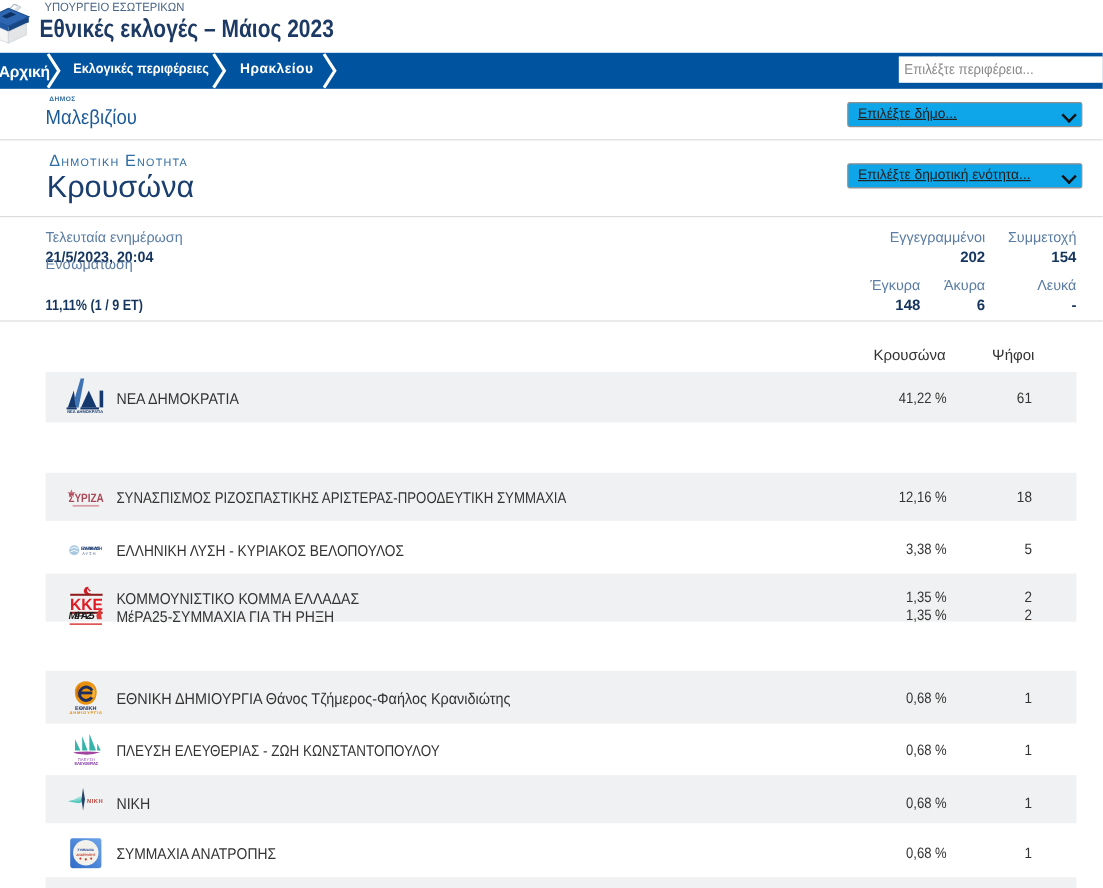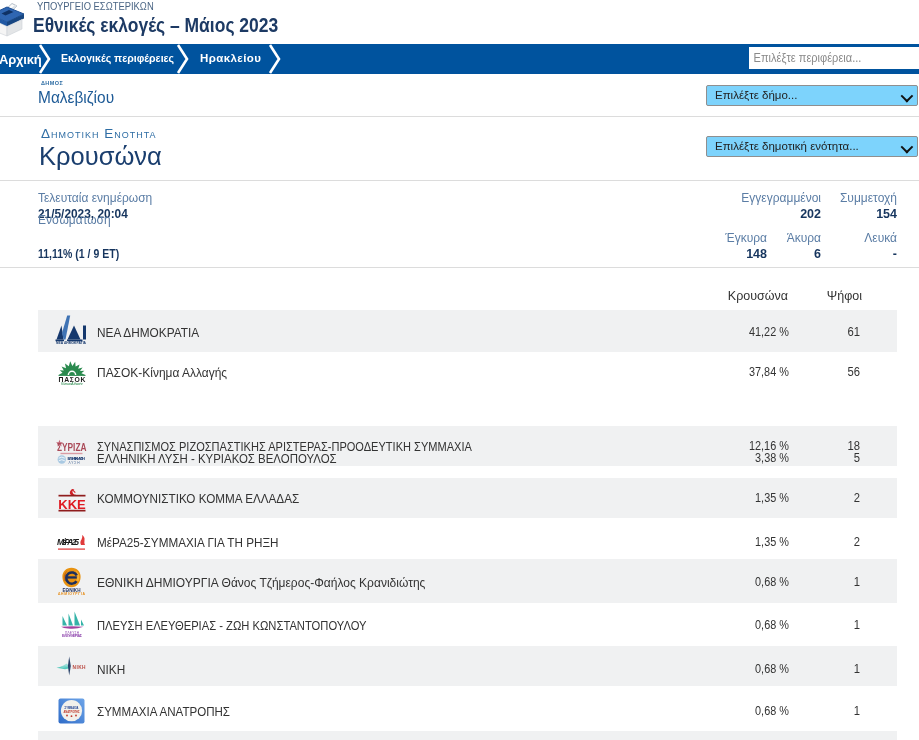--- a/index.html
+++ b/index.html
@@ -87,37 +87,22 @@
     <polygon points="12.5,24.5 19,10.5 25.5,24.5" fill="#15386d"></polygon>
     <rect x="28" y="10.5" width="3" height="14" fill="#15386d"></rect>
     <rect x="12" y="24.5" width="15.5" height="1.7" fill="#15386d"></rect>
     <text x="16" y="28.8" font-size="3.3" font-weight="bold" fill="#15386d" text-anchor="middle" textLength="30">ΝΕΑ ΔΗΜΟΚΡΑΤΙΑ</text>
   </svg></div>
   <div class="pname" style="top:15px; transform:scaleX(0.91);">ΝΕΑ ΔΗΜΟΚΡΑΤΙΑ</div>
   <div class="pct" style="top:15px;">41,22 %</div>
   <div class="vot" style="top:15px;">61</div>
 </div>
 
-<div class="row" style="top:351.4px; height:42.8px;">
-  <div class="logo" style="top:9px;"><svg width="30" height="25" viewBox="0 0 30 25">
-    <g fill="#2a8a4e">
-      <polygon points="15,15 1.5,15 5.5,12.8 2.8,10.2 6.8,10.4 4.6,6.6 9,8.2 8,3.6 11.8,6.3 13.2,1.2 15.4,5.9 18.2,1.8 18.6,6.6 22.6,4.4 21.2,8.8 25.6,7.6 23,11 27.4,10.8 24.4,13.2 28.5,15"></polygon>
-    </g>
-    <path d="M 8.5 15 A 6.5 6.5 0 0 1 21.5 15 Z" fill="#2a8a4e"></path>
-    <path d="M 10.6 15 A 4.4 4.4 0 0 1 19.4 15 L 17.9 15 A 2.9 2.9 0 0 0 12.1 15 Z" fill="#fff"></path>
-    <rect x="1.5" y="15" width="27" height="0.9" fill="#2a8a4e"></rect>
-    <text x="15" y="21.6" font-size="6.8" font-weight="bold" fill="#1a1a1a" text-anchor="middle" textLength="27">ΠΑΣΟΚ</text>
-    <text x="15" y="24.8" font-size="3.6" font-style="italic" fill="#2a8a4e" text-anchor="middle" textLength="22">Κίνημα Αλλαγής</text>
-  </svg></div>
-  <div class="pname" style="top:14px; transform:scaleX(0.92);">ΠΑΣΟΚ-Κίνημα Αλλαγής</div>
-  <div class="pct" style="top:14px;">37,84 %</div>
-  <div class="vot" style="top:14px;">56</div>
-</div>
-
-<div class="row g" style="top:394.2px; height:40px;margin-top:32px;">
+
+<div class="row g" style="top:394.2px; height:40px;">
   <div class="logo" style="top:13px;"><svg width="31" height="16" viewBox="0 0 31 16">
     <polygon points="3.5,0.8 4.4,3.3 7,3.3 4.9,4.9 5.7,7.4 3.5,5.9 1.3,7.4 2.1,4.9 0,3.3 2.6,3.3" fill="#c4687a"></polygon>
     <text x="1" y="11.5" font-size="10" font-weight="bold" fill="#aa4a58" textLength="29.5" lengthAdjust="spacingAndGlyphs">ΣΥΡΙΖΑ</text>
     <rect x="4.5" y="13.8" width="22" height="1.4" fill="#d99ca4"></rect>
   </svg></div>
   <div class="pname" style="top:12.5px; transform:scaleX(0.85);">ΣΥΝΑΣΠΙΣΜΟΣ ΡΙΖΟΣΠΑΣΤΙΚΗΣ ΑΡΙΣΤΕΡΑΣ-ΠΡΟΟΔΕΥΤΙΚΗ ΣΥΜΜΑΧΙΑ</div>
   <div class="pct" style="top:12.5px;">12,16 %</div>
   <div class="vot" style="top:12.5px;">18</div>
 </div>
 
@@ -139,21 +124,21 @@
     <rect x="14.5" y="2.5" width="4.5" height="1.1" fill="#cf1f26" transform="rotate(45 16.7 3)"></rect>
     <rect x="1.5" y="6.8" width="27" height="1.7" fill="#8f1d1d"></rect>
     <text x="15" y="20.5" font-size="13.5" font-weight="bold" fill="#df1b23" text-anchor="middle" textLength="27.5" lengthAdjust="spacingAndGlyphs">ΚΚΕ</text>
     <rect x="1.5" y="21.8" width="27" height="1.7" fill="#8f1d1d"></rect>
   </svg></div>
   <div class="pname" style="top:13.5px; transform:scaleX(0.90);">ΚΟΜΜΟΥΝΙΣΤΙΚΟ ΚΟΜΜΑ ΕΛΛΑΔΑΣ</div>
   <div class="pct" style="top:13.5px;">1,35 %</div>
   <div class="vot" style="top:13.5px;">2</div>
 </div>
 
-<div class="row" style="top:519px; height:36px;">
+<div class="row" style="top:490px; height:36px;">
   <div class="logo" style="top:15px;"><svg width="30" height="18" viewBox="0 0 30 18">
     <text x="0" y="11" font-size="8.5" font-weight="bold" font-style="italic" fill="#1a1a1a" textLength="22">ΜέΡΑ25</text>
     <path d="M24 11 Q22.5 8 24.5 5.5 Q26 3.5 25 1 Q28 3 27.5 6 Q27 8.5 28 11 Z" fill="#e03a3a"></path>
     <rect x="1" y="14.5" width="27" height="1.2" fill="#d33"></rect>
   </svg></div>
   <div class="pname" style="top:16px; transform:scaleX(0.90);">ΜέΡΑ25-ΣΥΜΜΑΧΙΑ ΓΙΑ ΤΗ ΡΗΞΗ</div>
   <div class="pct" style="top:16px;">1,35 %</div>
   <div class="vot" style="top:16px;">2</div>
 </div>
 
@@ -220,22 +205,22 @@
   <div class="pname" style="top:17.5px; transform:scaleX(0.89);">ΣΥΜΜΑΧΙΑ ΑΝΑΤΡΟΠΗΣ</div>
   <div class="pct" style="top:17.5px;">0,68 %</div>
   <div class="vot" style="top:17.5px;">1</div>
 </div>
 
 <div class="row g" style="top:730.9px; height:14px;"></div>
 
 </div>
 
 <style>
-  .sel { width:212px; height:21px; border:1px solid #8f8f8f; border-radius:2px; background:#7dd3fc;
-         font-size:11.5px; color:#222; line-height:19px; padding-left:8px; }
+  .sel { width:196px; height:21px; border:1px solid #8f8f8f; border-radius:2px; background:#0ea5e9;
+         font-size:11.5px; color:#222; line-height:19px; padding-left:8px;text-decoration:underline; }
   .sel::after { content:""; position:absolute; right:7px; top:7px; width:7px; height:7px;
          border-right:2px solid #111; border-bottom:2px solid #111; transform:rotate(45deg) translateY(-2px); }
   .line { left:0; width:919px; height:1px; background:#dcdcdc; }
   .lbl { font-size:12px; color:#5b7da5; }
   .val { font-size:12.5px; font-weight:700; color:#16355e; }
   .row { position:absolute; left:0; width:859px; }
   .row.g { background:#f0f1f2; }
   .logo { position:absolute; left:17.5px; width:33px; text-align:center; }
   .pname { position:absolute; left:59.5px; font-size:13px; color:#333; white-space:nowrap; transform:scaleX(0.88); transform-origin:left center; }
   .pct { position:absolute; right:108px; font-size:12.5px; color:#333; transform:scaleX(0.87); transform-origin:right center; }

